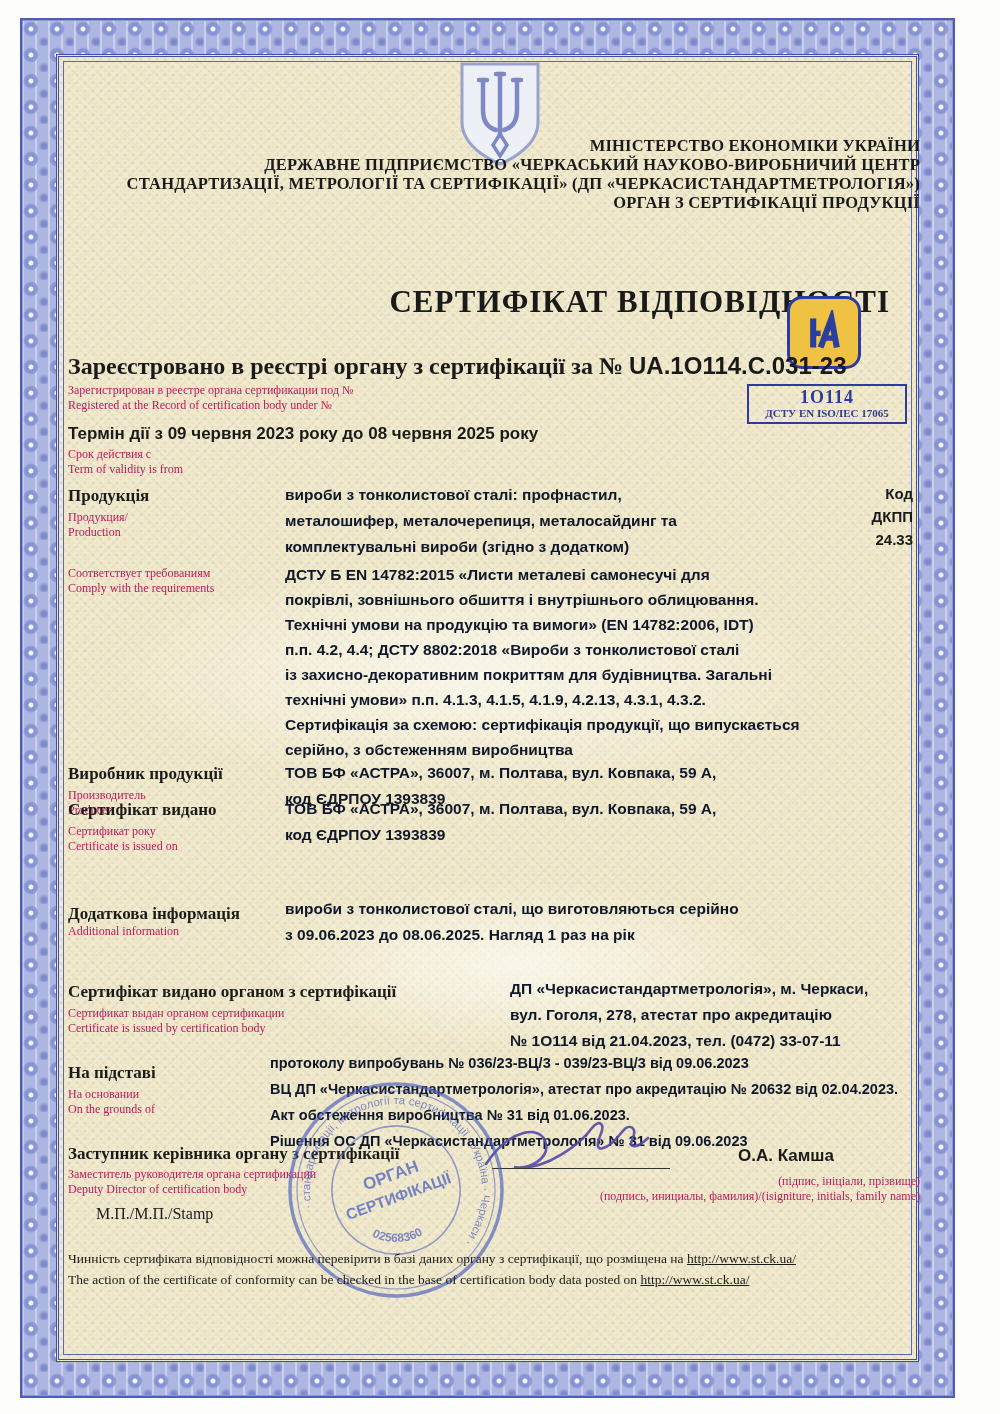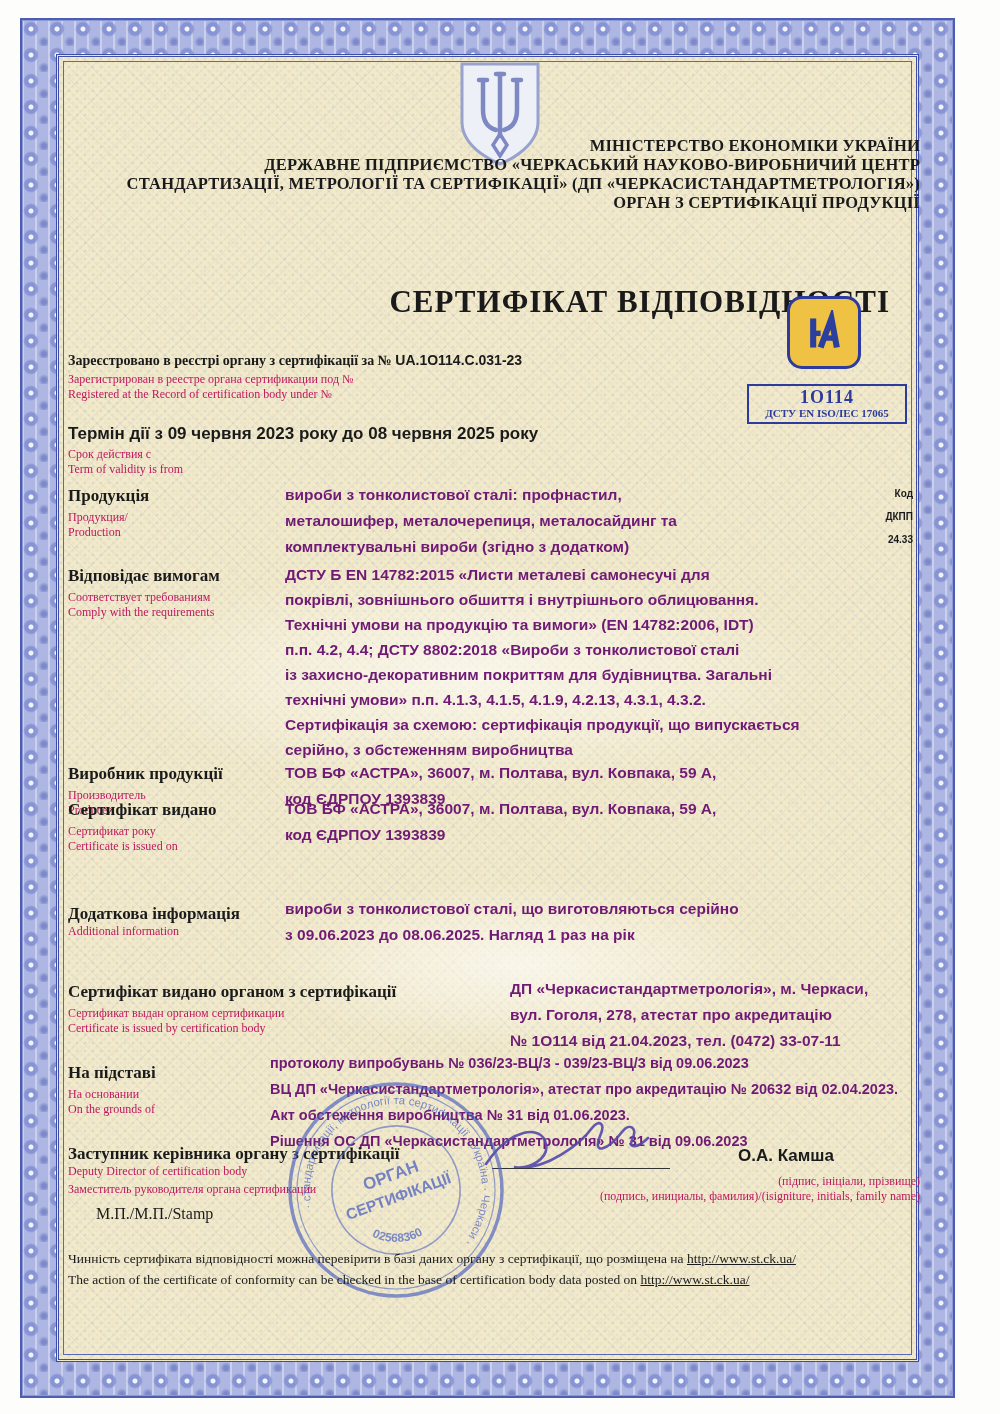--- a/index.html
+++ b/index.html
@@ -27,23 +27,23 @@
       background:radial-gradient(ellipse at center, rgba(252,250,242,.8), rgba(252,250,242,0) 70%);}
   .abs{position:absolute;}
   .center{text-align:right;}
   .serifB{font-family:"Liberation Serif",serif;font-weight:bold;}
   .sansB{font-family:"Liberation Sans",sans-serif;font-weight:bold;}
   .hdr{font-size:16.5px;line-height:19px;letter-spacing:.2px;}
   .title-main{font-size:31px;letter-spacing:1px;}
   .title-sub{font-size:14.5px;letter-spacing:.3px;}
   .lbl-ua{font-size:17px;font-weight:bold;line-height:20px;white-space:nowrap;}
   .lbl-sub{font-size:12px;line-height:15px;white-space:nowrap;color:#be185d;}
-  .val{font-size:15.5px;line-height:26px;white-space:pre-line;font-family:"Liberation Sans",sans-serif;font-weight:bold;color:#701a75;}
+  .val{font-size:15.5px;line-height:26px;white-space:pre-line;font-family:"Liberation Sans",sans-serif;font-weight:bold;color:#0f172a;}
   .val-sm{font-size:14.5px;}
-  .reg-main{font-size:14px;white-space:nowrap;}
+  .reg-main{font-size:24px;white-space:nowrap;}
   .reg-num{font-family:"Liberation Sans",sans-serif;}
   .validity-main{font-size:17px;white-space:nowrap;font-family:"Liberation Sans",sans-serif;font-weight:bold;}
   .footer-line{font-size:13.5px;line-height:21px;white-space:nowrap;}
   .footer-line .url{text-decoration:underline;}
   .codebox{border:2px solid #2d3a9e;color:#2d3a9e;text-align:center;padding:2px 4px;}
   .codebox .c1{font-size:18px;font-weight:bold;font-family:"Liberation Serif",serif;line-height:19px;letter-spacing:1px;}
   .codebox .c2{font-size:11px;font-weight:bold;font-family:"Liberation Serif",serif;line-height:13px;}
   .mark{width:68px;height:67px;border-radius:15px;background:#f0c243;border:3px solid #2d3a9e;
         display:flex;align-items:center;justify-content:center;}
   .stamp{opacity:.82;transform:rotate(-12deg);}
@@ -110,29 +110,28 @@
     <div class="lbl-sub">Term of validity is from</div>
   </div>
 
   <div class="abs" style="left:68px;top:482px;width:860px;">
     <div class="lbl-ua" style="margin-top:4px;">Продукція</div>
     <div class="lbl-sub" style="margin-top:4px;">Продукция/</div>
     <div class="lbl-sub">Production</div>
     <div class="abs val" style="left:217px;top:0;width:540px;">вироби з тонколистової сталі: профнастил,
 металошифер, металочерепиця, металосайдинг та
 комплектувальні вироби (згідно з додатком)</div>
-    <div class="abs sansB center" style="left:755px;top:0;width:90px;font-size:10px;line-height:23px;">
+    <div class="abs sansB center" style="left:755px;top:0;width:90px;font-size:15px;line-height:23px;">
       <div>Код</div>
       <div>ДКПП</div>
       <div>24.33</div>
     </div>
   </div>
 
   <div class="abs" style="left:68px;top:562px;width:860px;">
-    <div class="lbl-ua" style="margin-top:4px;">Відповідає вимогам</div>
     <div class="lbl-sub" style="margin-top:4px;">Соответствует требованиям</div>
     <div class="lbl-sub">Comply with the requirements</div>
     <div class="abs val" style="left:217px;top:0;width:620px;line-height:25px;">ДСТУ Б EN 14782:2015 «Листи металеві самонесучі для
 покрівлі, зовнішнього обшиття і внутрішнього облицювання.
 Технічні умови на продукцію та вимоги» (EN 14782:2006, IDT)
 п.п. 4.2, 4.4; ДСТУ 8802:2018 «Вироби з тонколистової сталі
 із захисно-декоративним покриттям для будівництва. Загальні
 технічні умови» п.п. 4.1.3, 4.1.5, 4.1.9, 4.2.13, 4.3.1, 4.3.2.
 Сертифікація за схемою: сертифікація продукції, що випускається
 серійно, з обстеженням виробництва</div>
@@ -175,22 +174,22 @@
     <div class="lbl-sub" style="margin-top:4px;">На основании</div>
     <div class="lbl-sub">On the grounds of</div>
     <div class="abs val val-sm" style="left:202px;top:0;width:680px;">протоколу випробувань № 036/23-ВЦ/3 - 039/23-ВЦ/3 від 09.06.2023
 ВЦ ДП «Черкасистандартметрологія», атестат про акредитацію № 20632 від 02.04.2023.
 Акт обстеження виробництва № 31 від 01.06.2023.
 Рішення ОС ДП «Черкасистандартметрологія» № 31 від 09.06.2023</div>
   </div>
 
   <div class="abs" style="left:68px;top:1144px;width:860px;">
     <div class="lbl-ua">Заступник керівника органу з сертифікації</div>
+    <div class="lbl-sub" style="margin-top:3px;">Заместитель руководителя органа сертификации</div>
     <div class="lbl-sub">Deputy Director of certification body</div>
-    <div class="lbl-sub" style="margin-top:3px;">Заместитель руководителя органа сертификации</div>
     <div class="mp serifB" style="margin-top:8px;margin-left:28px;font-weight:normal;">М.П./М.П./Stamp</div>
   </div>
   <div class="abs" style="left:480px;top:1114px;width:200px;height:58px;">
     <svg width="200" height="58" viewBox="0 0 200 58">
       <path d="M6 50 C30 14 62 10 66 30 C69 44 50 56 34 53 C66 58 102 28 112 14 C119 5 126 9 120 22 C112 42 128 36 142 18 C150 8 158 14 152 26 C148 35 158 34 168 24" fill="none" stroke="#5348a8" stroke-width="2.6" stroke-linecap="round" opacity=".9"></path>
     </svg>
   </div>
   <div class="abs sig-line" style="left:492px;top:1168px;width:178px;"></div>
   <div class="abs sansB" style="left:738px;top:1146px;font-size:17px;">О.А. Камша</div>
   <div class="abs center lbl-sub" style="left:440px;top:1174px;width:480px;">(підпис, ініціали, прізвище)</div>

